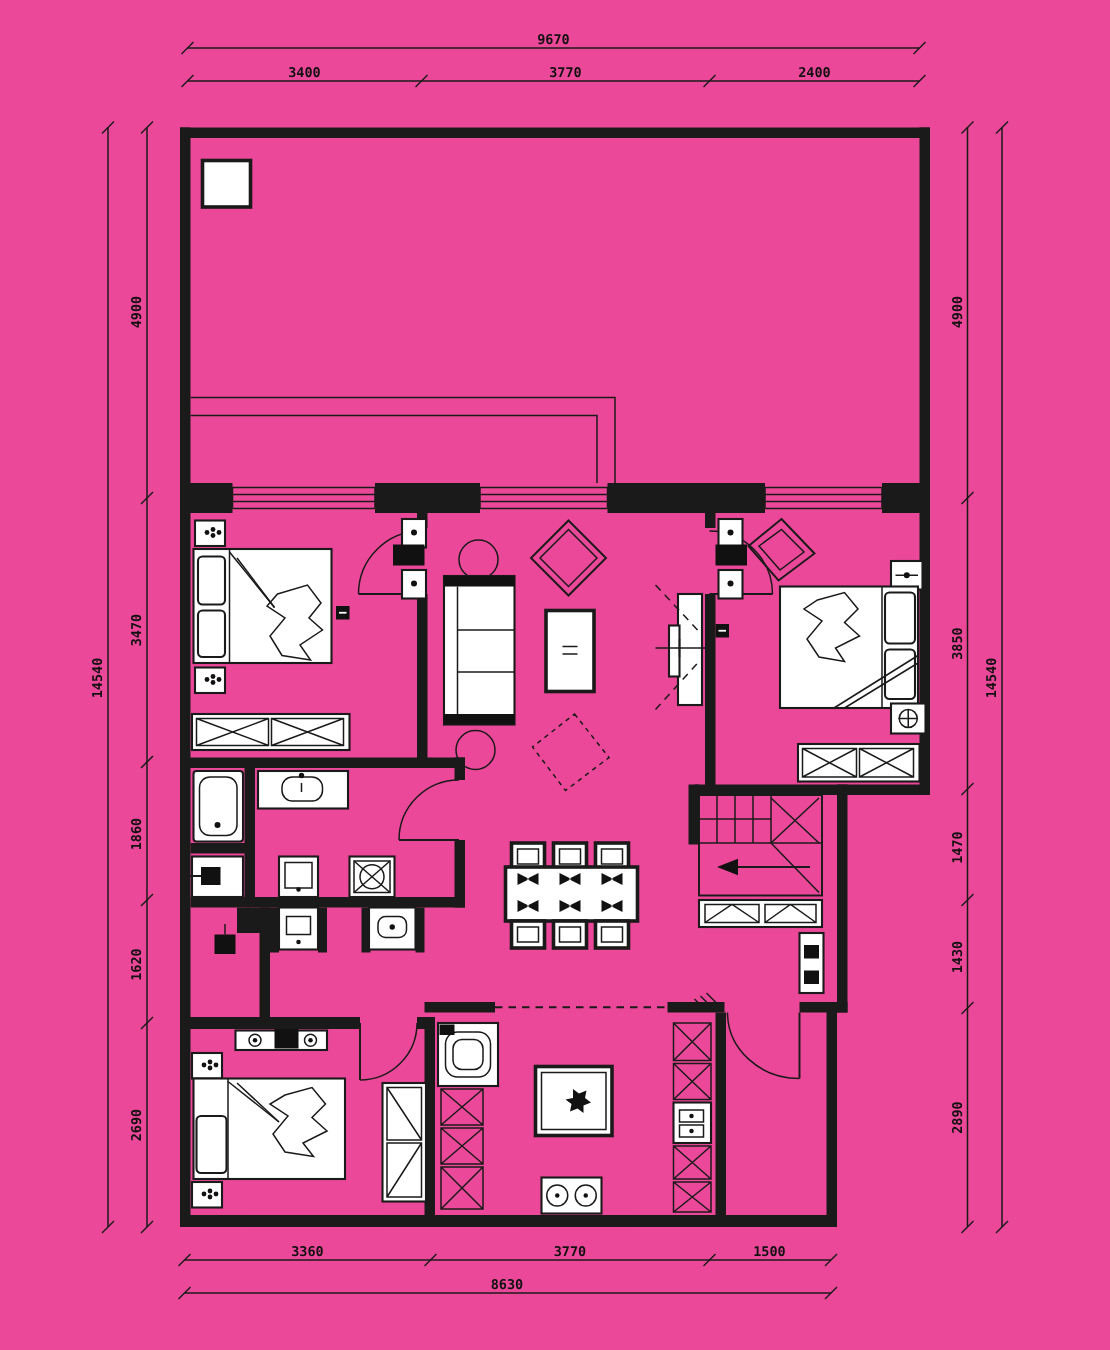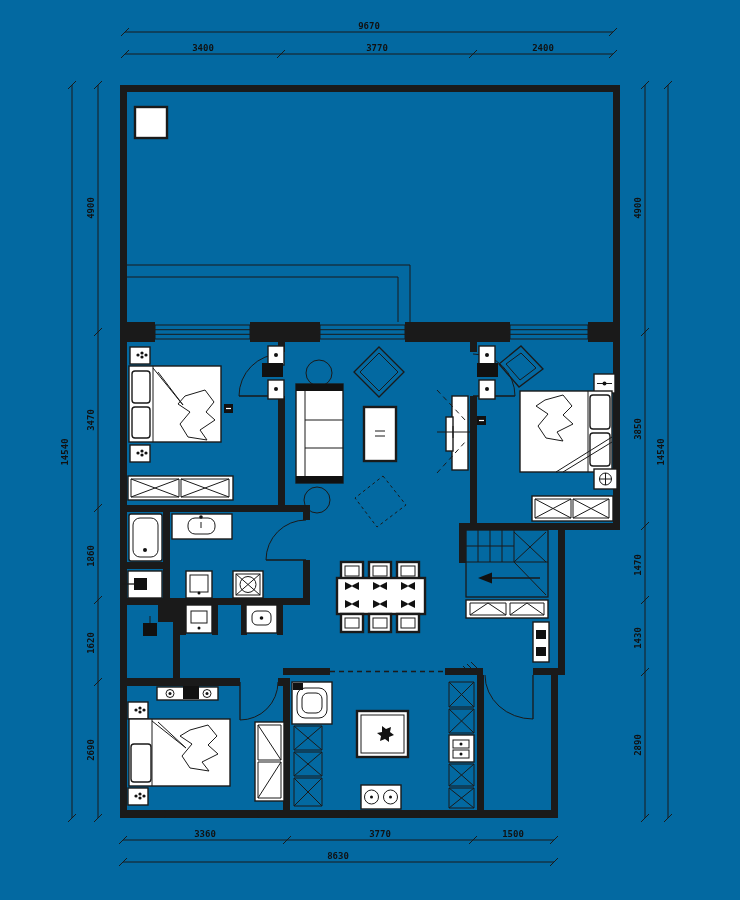--- a/index.html
+++ b/index.html
@@ -1,16 +1,16 @@
 <!DOCTYPE html>
 <html><head>
 <meta charset="utf-8">
 <style>
   html,body{margin:0;padding:0;background:#ffffff;}
-  #stage{position:relative;width:740px;height:900px;background:#0369a1;overflow:hidden;}
+  #stage{position:relative;width:740px;height:900px;background:#ec4899;overflow:hidden;}
   svg{position:absolute;left:0;top:0;}
   .w{fill:#1a1a1a;stroke:none;}
   .ln{stroke:#1a1a1a;stroke-width:1.3;fill:none;}
   .thin{stroke:#1a1a1a;stroke-width:1;fill:none;}
   .furn{stroke:#1a1a1a;stroke-width:1.4;fill:#ffffff;}
   .hv{stroke:#1a1a1a;stroke-width:2.4;fill:#ffffff;}
   .blk{fill:#111111;stroke:none;}
   .dim{stroke:#1a1a1a;stroke-width:1;fill:none;}
   .dimtxt{font:700 9px "DejaVu Sans Mono", monospace;fill:#111111;}
   .dash{stroke-dasharray:5 4;}

